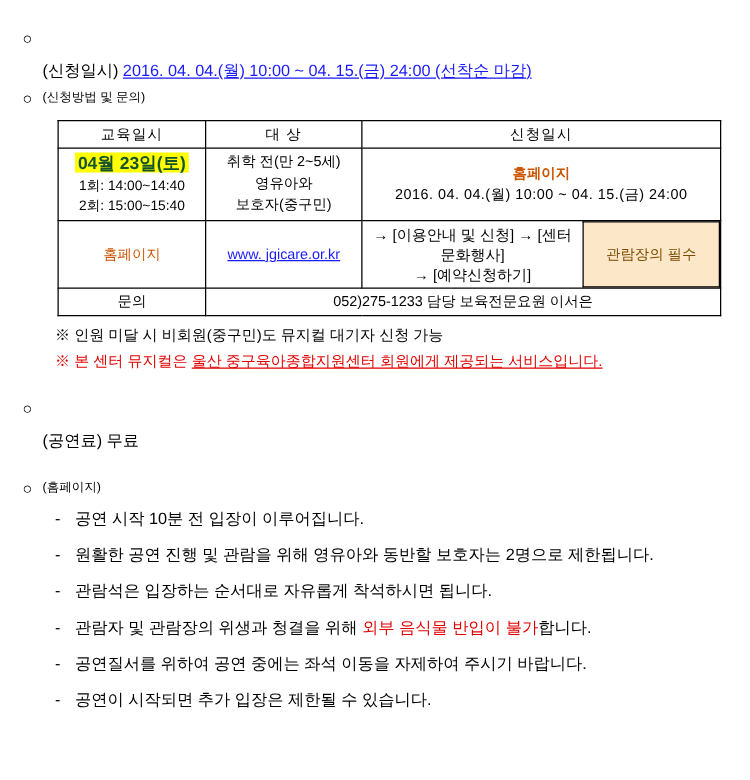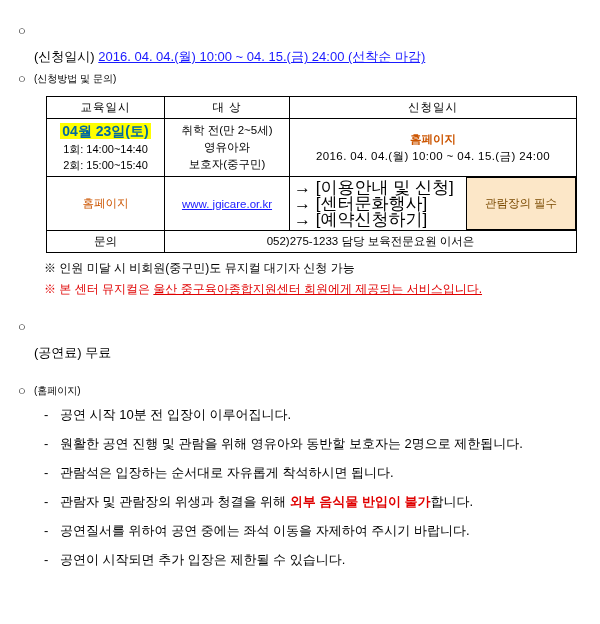--- a/index.html
+++ b/index.html
@@ -71,21 +71,21 @@
     font-size: 12px;
     letter-spacing: 1px;
   }
   .cell-date {
     line-height: 17px;
   }
   .hl-date {
     background: #ffff00;
     font-weight: bold;
     font-size: 14px;
-    color: #0369a1;
+    color: #14532d;
     padding: 0 2px;
   }
   .small-line {
     font-size: 11px;
     line-height: 16px;
   }
   .cell-target {
     line-height: 17px;
     font-size: 11.5px;
   }
@@ -163,21 +163,21 @@
     margin-bottom: 11px;
     font-size: 13px;
     line-height: 18px;
   }
   .dash {
     flex: 0 0 16px;
     width: 16px;
   }
   .red-b {
     color: #e00000;
-    font-weight: bold;
+    font-weight: normal;
   }
 </style>
 </head>
 <body>
 
 <div class="page">
 
   <div class="line-row">
     <span class="bullet">○</span>
     <span class="line-text">
@@ -224,21 +224,21 @@
         </tr>
         <tr class="row-home">
           <td class="label-home">홈페이지</td>
           <td class="homepage-path" colspan="1" style="width:125px">
             <span class="link-blue">www. jgicare.or.kr</span>
           </td>
           <td style="padding:0">
             <table style="border-collapse:collapse;width:100%;table-layout:fixed">
               <tbody>
                   <tr>
-                <td style="border:none;text-align:left;padding:2px 4px;font-size:17px;line-height:16px">
+                <td style="border:none;text-align:center;padding:2px 4px;font-size:12px;line-height:16px">
                   <div style="visibility:hidden;height:0;overflow:hidden">[www. jgicare.or.kr] → [이용안내 및 신청] → [센터문화행사]</div>
                   <div>→ [이용안내 및 신청] → [센터문화행사]</div>
                   <div>→ [예약신청하기]</div>
                 </td>
                 <td class="member-box" style="border:1px solid #000;width:100px">관람장의 필수</td>
               </tr>
             </tbody>
               </table>
           </td>
         </tr>

